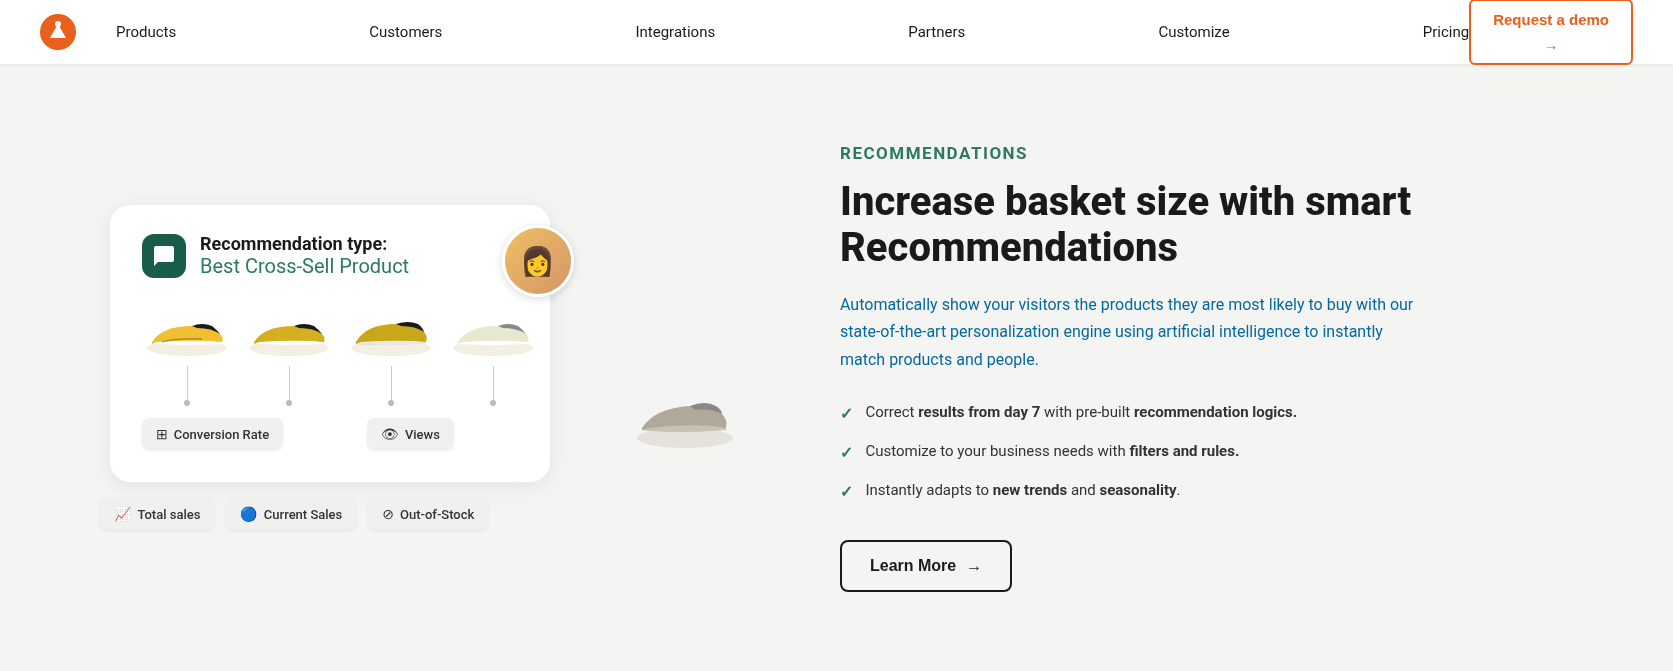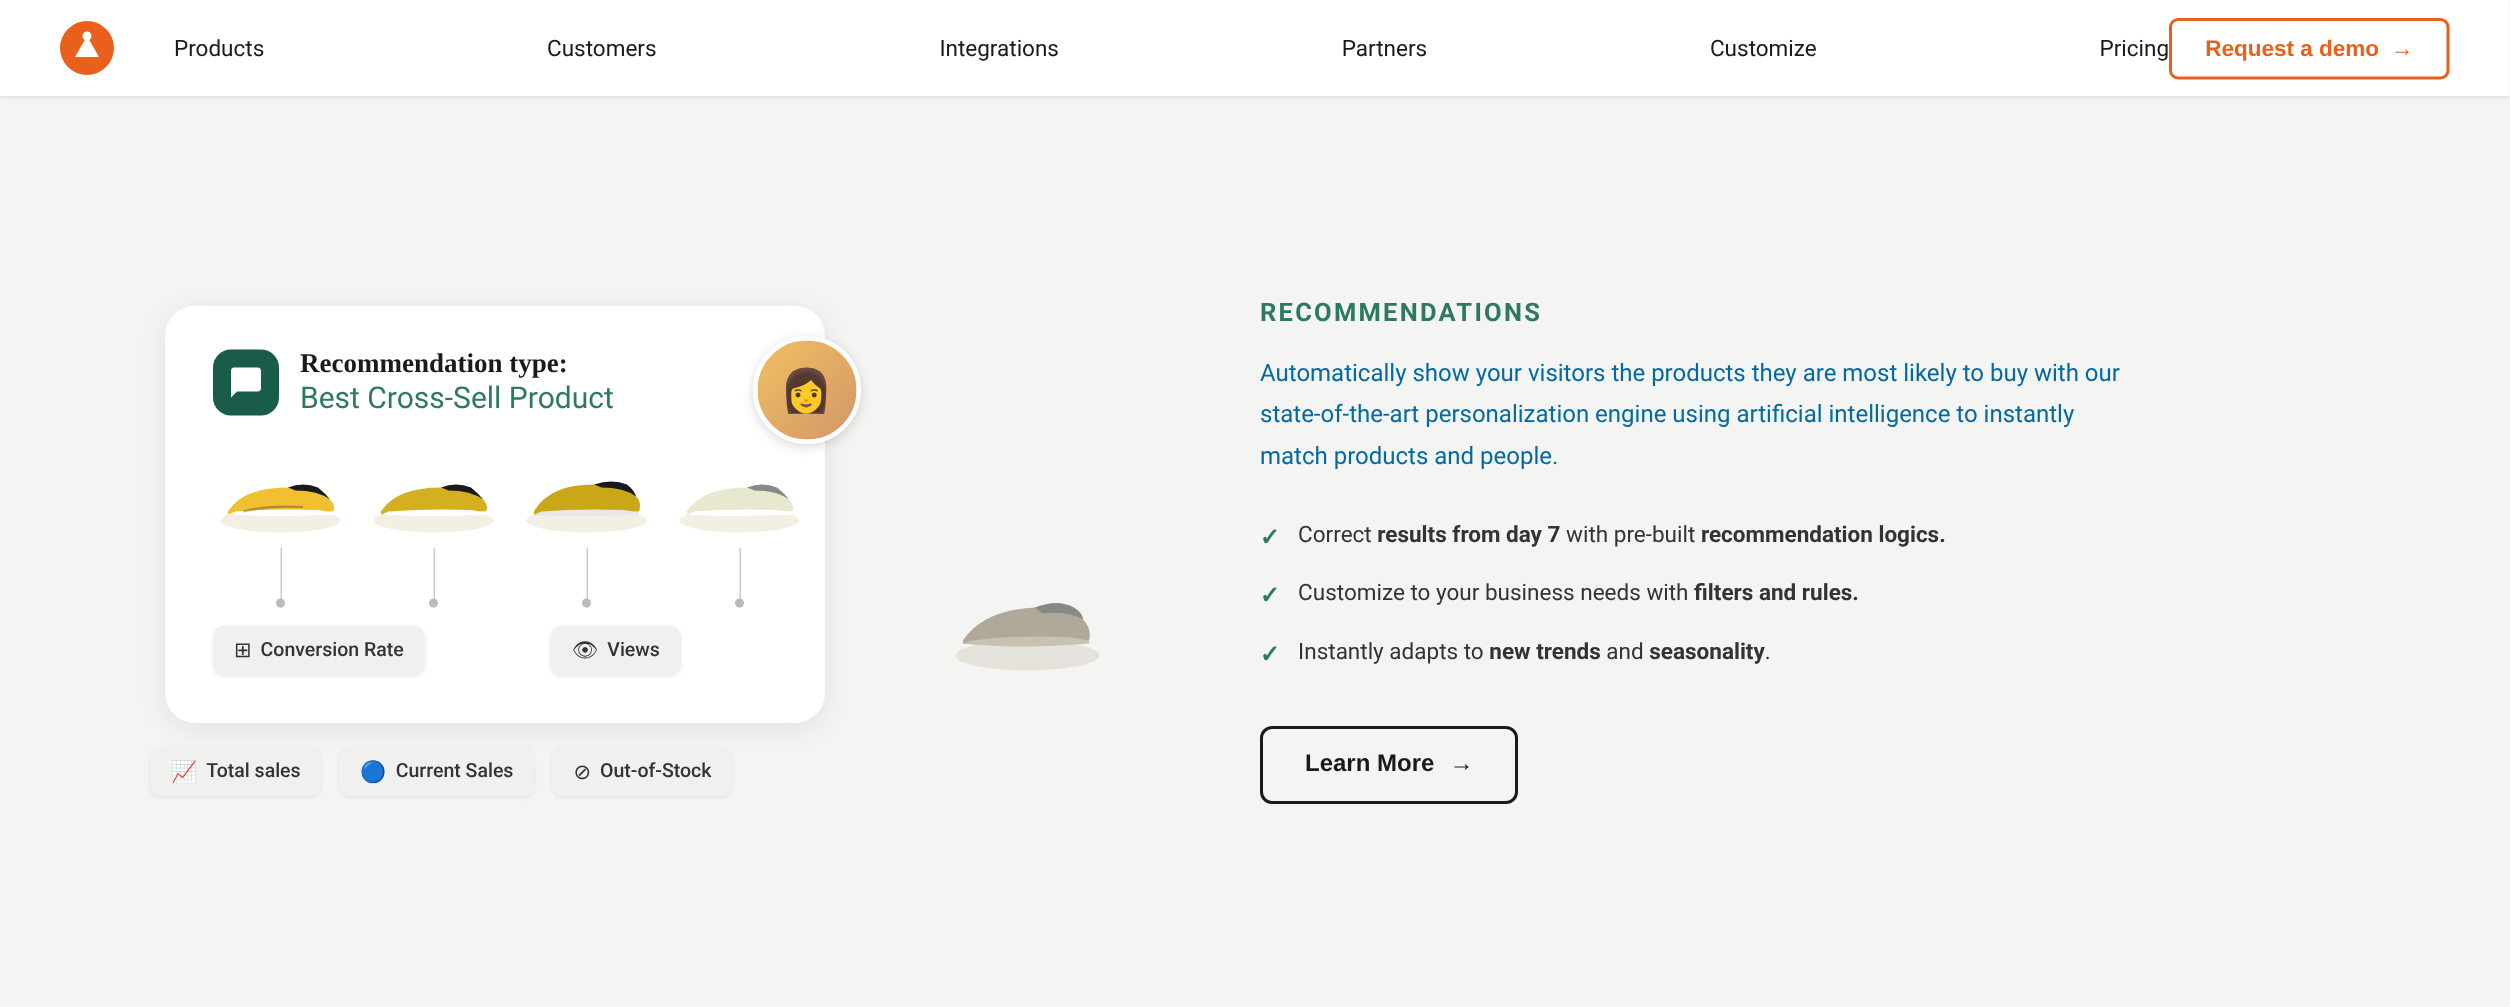--- a/index.html
+++ b/index.html
@@ -52,20 +52,21 @@
       padding: 10px 22px;
       border-radius: 6px;
       font-size: 15px;
       font-weight: 600;
       background: transparent;
       cursor: pointer;
       display: flex;
       align-items: center;
       gap: 8px;
       white-space: nowrap;
+      flex-direction: column;
     }
 
     
     .main {
       display: flex;
       align-items: center;
       padding: 60px 80px;
       min-height: calc(671px - 64px);
       gap: 60px;
     }
@@ -97,21 +98,21 @@
       width: 44px;
       height: 44px;
       background: #1a5c4a;
       border-radius: 12px;
       display: flex;
       align-items: center;
       justify-content: center;
     }
     .chat-icon svg { width: 24px; height: 24px; fill: #fff; }
 
-    .card-title { font-size: 18px; font-weight: 700; color: #1a1a1a; font-family: Liberation Serif, serif; }
+    .card-title { font-size: 18px; font-weight: 700; color: #1a1a1a; }
     .card-subtitle { font-size: 20px; color: #2d7a5f; font-weight: 400; }
 
     .avatar-circle {
       position: absolute;
       top: 20px;
       right: -24px;
       width: 72px;
       height: 72px;
       border-radius: 50%;
       overflow: hidden;
@@ -372,20 +373,21 @@
       </div>
       <div class="tag">
         <span class="tag-icon">⊘</span>
         <span>Out-of-Stock</span>
       </div>
     </div>
   </div>
 
   <div class="right-content">
     <div class="section-label">RECOMMENDATIONS</div>
+    <h1 class="section-title">Increase basket size with smart Recommendations</h1>
     <p class="section-desc">Automatically show your visitors the products they are most likely to buy with our state-of-the-art personalization engine using artificial intelligence to instantly match products and people.</p>
 
     <ul class="feature-list">
       <li class="feature-item">
         <span class="check-icon">✓</span>
         <span>Correct <strong>results from day 7</strong> with pre-built <strong>recommendation logics.</strong></span>
       </li>
       <li class="feature-item">
         <span class="check-icon">✓</span>
         <span>Customize to your business needs with <strong>filters and rules.</strong></span>

